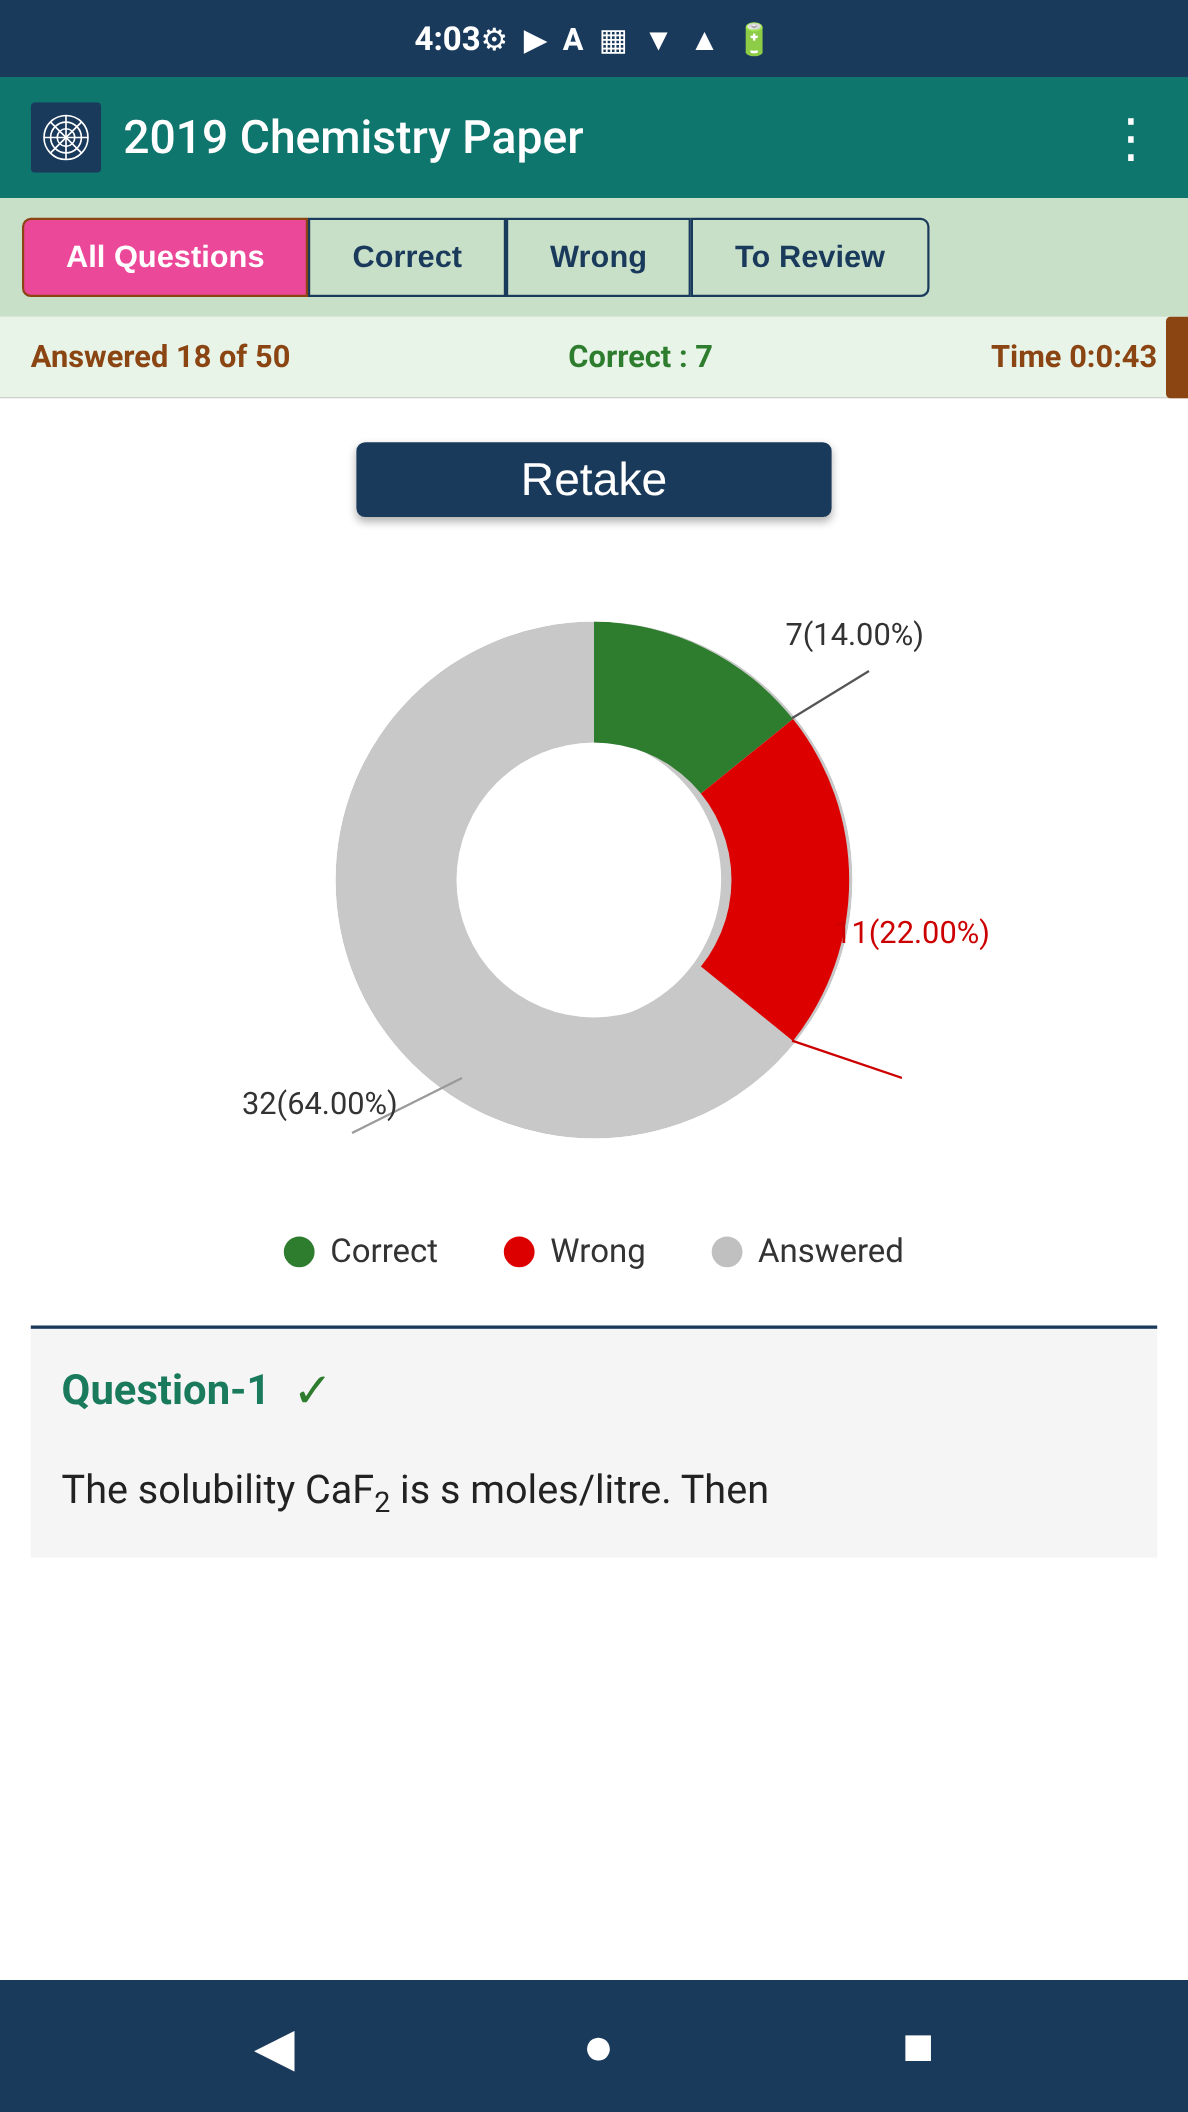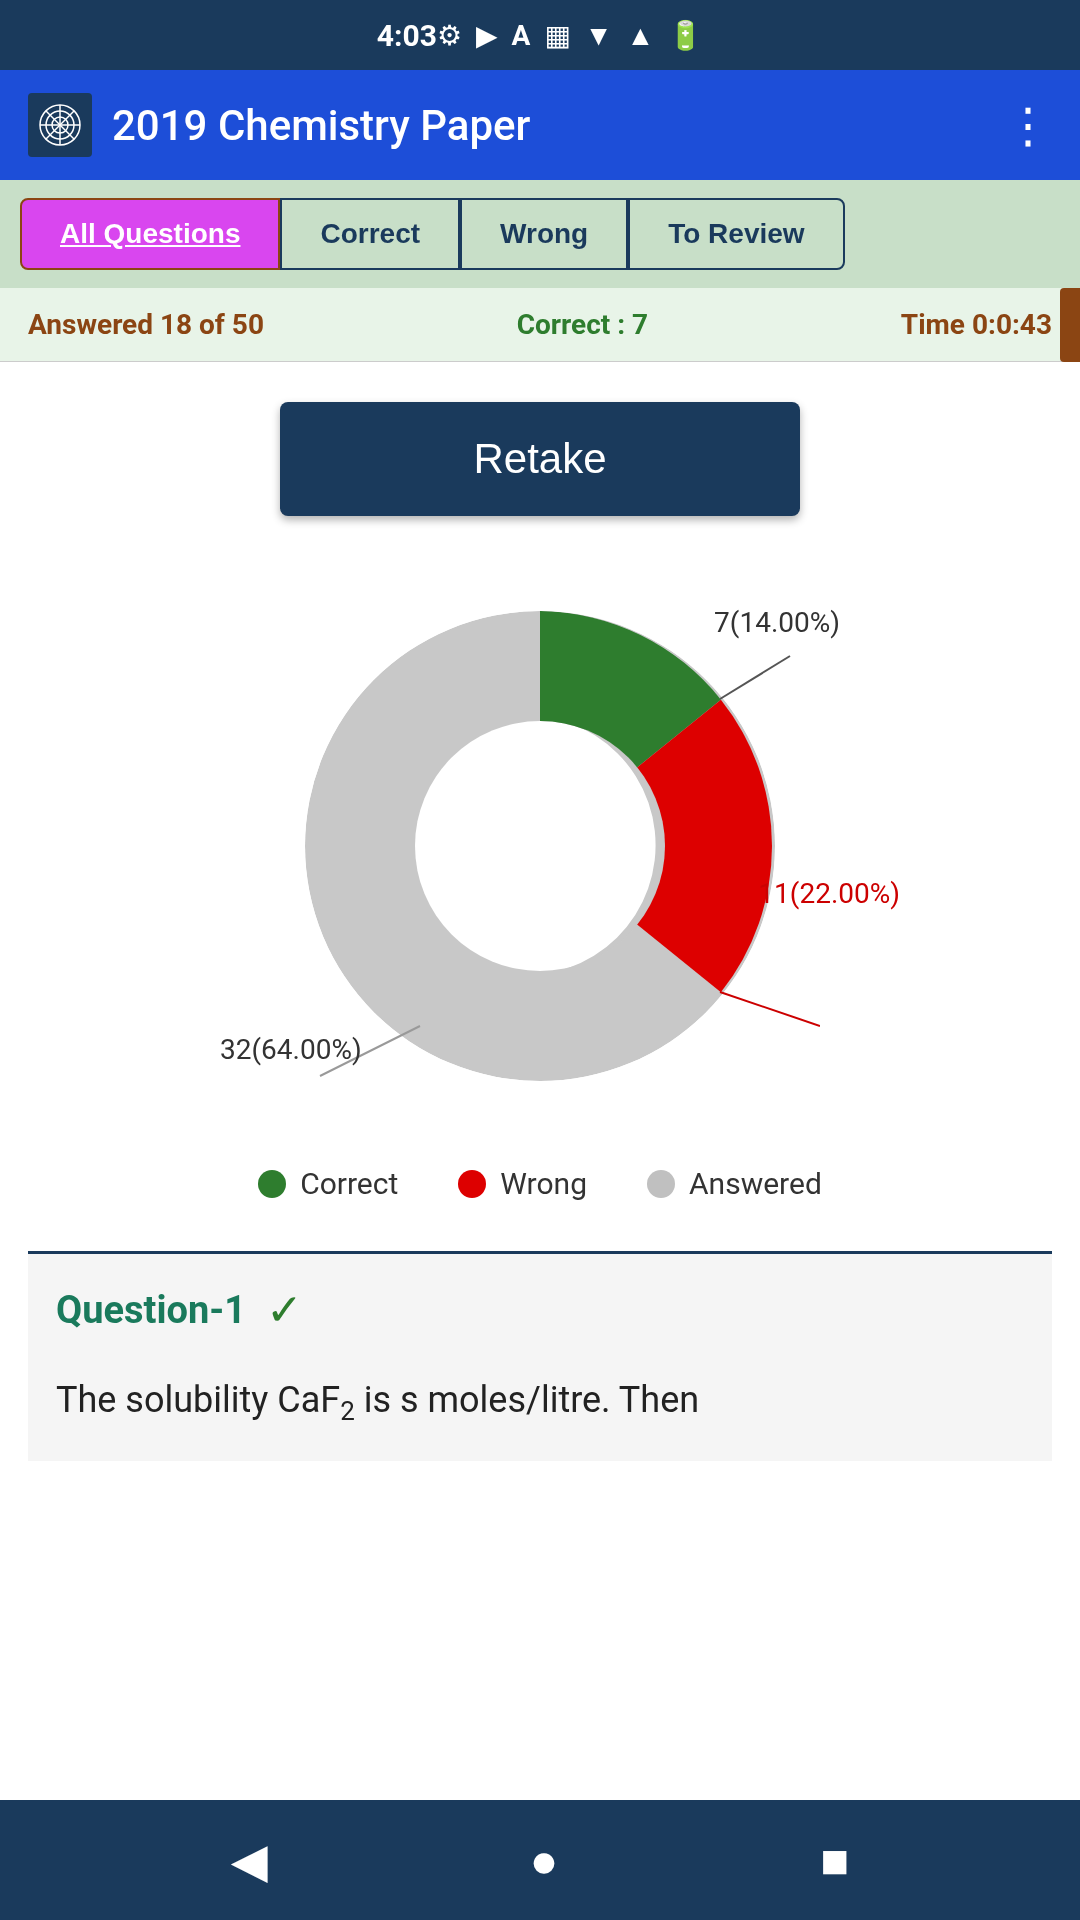--- a/index.html
+++ b/index.html
@@ -28,21 +28,21 @@
       font-weight: bold;
     }
     .status-bar-right {
       display: flex;
       gap: 14px;
       align-items: center;
     }
 
     
     .top-bar {
-      background: #1d4ed8;
+      background: #0f766e;
       color: white;
       padding: 18px 28px;
       display: flex;
       justify-content: space-between;
       align-items: center;
       height: 110px;
     }
     .top-bar-left {
       display: flex;
       align-items: center;
@@ -73,24 +73,23 @@
       padding: 18px 38px;
       font-size: 28px;
       font-weight: bold;
       border: 2px solid #1a3a5c;
       cursor: pointer;
       color: #1a3a5c;
       background: transparent;
     }
     .filter-tab:first-child {
       border-radius: 8px 0 0 8px;
-      background: #d946ef;
+      background: #ec4899;
       color: white;
       border-color: #8b4513;
-      text-decoration: underline;
     }
     .filter-tab:last-child {
       border-radius: 0 8px 8px 0;
     }
 
     
     .stats-bar {
       background: #e8f4e8;
       padding: 20px 28px;
       display: flex;
@@ -133,22 +132,22 @@
       align-items: center;
       padding: 40px 28px;
     }
 
     
     .retake-btn {
       background: #1a3a5c;
       color: white;
       font-size: 42px;
       font-weight: 500;
-      padding: 33px 0;
-      width: 520px;
+      padding: 10px 0;
+      width: 432px;
       border: none;
       border-radius: 8px;
       cursor: pointer;
       margin-bottom: 50px;
       box-shadow: 0 4px 8px rgba(0,0,0,0.3);
     }
 
     
     .chart-container {
       position: relative;

